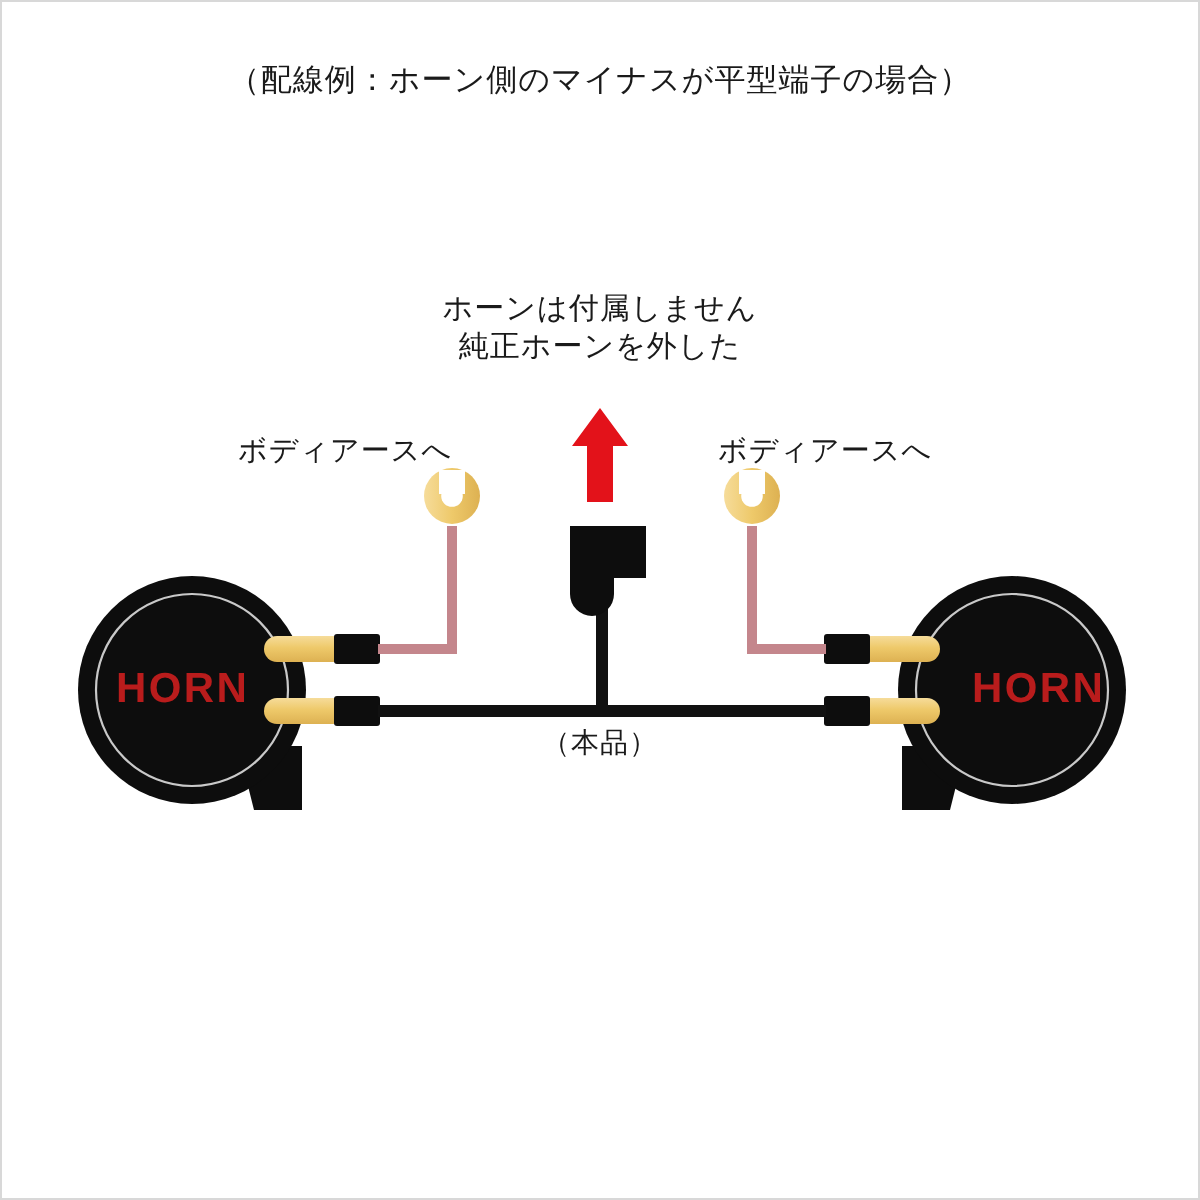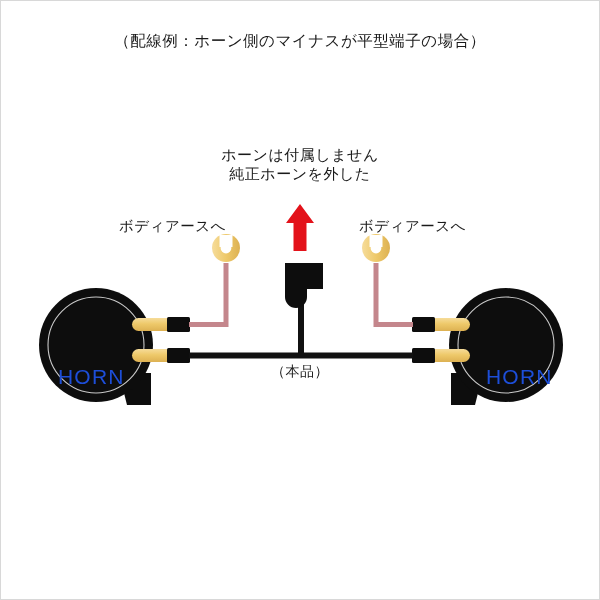--- a/index.html
+++ b/index.html
@@ -64,26 +64,25 @@
     top: 362px;
     font-size: 14px;
   }
   #footnote-text {
     right: 22px;
     top: 552px;
     font-size: 14.5px;
   }
   .horn-label {
     position: absolute;
-    color: #1d4ed8;
+    color: #b91c1c;
     font-size: 21px;
     letter-spacing: 1.2px;
-    font-weight: 400;
+    font-weight: 700;
     white-space: nowrap;
-    margin-top: 32px;
   }
   #horn-label-left { left: 57px; top: 332px; }
   #horn-label-right { left: 485px; top: 332px; }
 </style>
 </head>
 <body>
 
 <div id="stage">
 
   <svg id="diagram-svg" viewBox="0 0 600 600">

